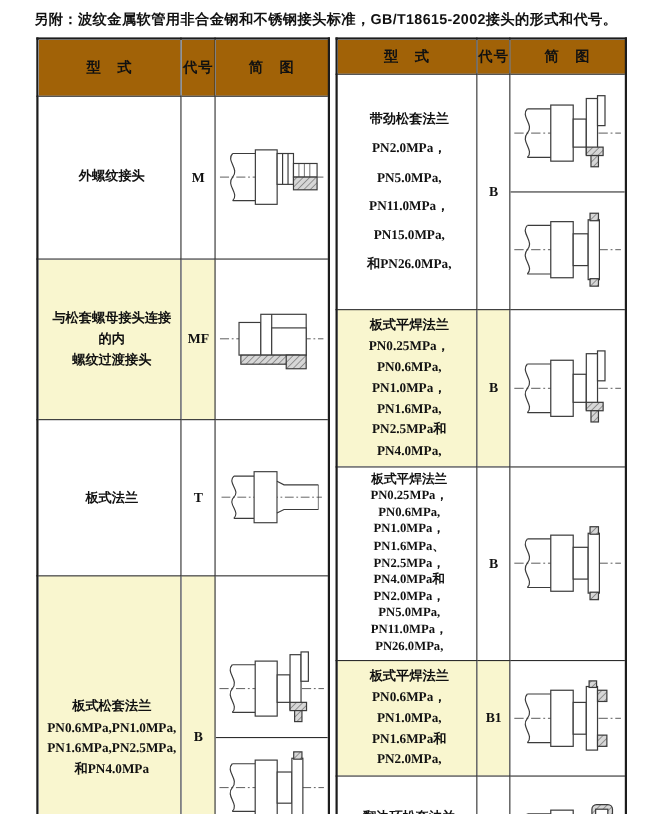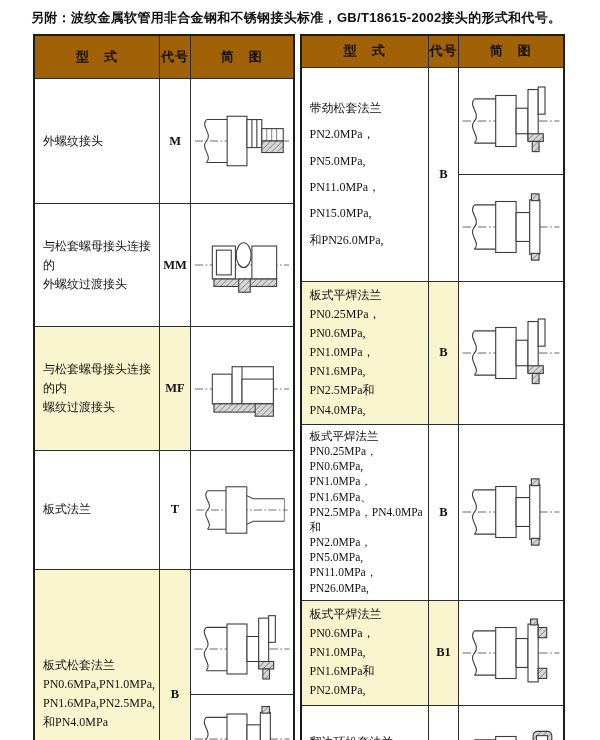--- a/index.html
+++ b/index.html
@@ -17,21 +17,21 @@
   table{border-collapse:collapse;table-layout:fixed;}
   table.t{border:2px solid #1c1c1c;}
   td,th{border:1px solid #2d2d2d;padding:0;vertical-align:middle;overflow:hidden;}
   th{
     background:#a16207;height:30px;
     font-family:"Liberation Sans","DejaVu Sans",sans-serif;
     font-weight:bold;font-size:13px;letter-spacing:1px;
   }
   td.type{
     padding:4px 4px 4px 8px;font-size:12px;line-height:1.6;
-    white-space:pre-line;text-align:left;
+    white-space:pre-line;text-align:center;font-weight:bold;
   }
   td.type.airy{line-height:2.2;}
   td.type.tight{line-height:1.32;font-size:11.5px;}
   td.code{text-align:center;font-size:12.5px;font-weight:600;}
   tr.hl td.type, tr.hl td.code{background:#f9f6cf;}
   td.diag{text-align:center;background:#fff;}
   svg.d{display:block;margin:0 auto;}
   .stack{display:flex;flex-direction:column;width:100%;}
   .stack>div{flex:1;display:flex;align-items:center;justify-content:center;}
   .stack>div+div{border-top:1px solid #2d2d2d;}
@@ -151,30 +151,20 @@
     </tr>
     <tr style="height:91px">
       <td class="type">外螺纹接头</td>
       <td class="code">M</td>
       <td class="diag">
         <svg class="d" width="100" height="66" viewBox="0 0 120 80">
               <use href="#sym-m"></use>
             </svg>
       </td>
     </tr>
-    <tr style="height:90px">
-      <td class="type">与松套螺母接头连接的
-外螺纹过渡接头</td>
-      <td class="code">MM</td>
-      <td class="diag">
-        <svg class="d" width="100" height="66" viewBox="0 0 120 80">
-              <use href="#sym-mm"></use>
-            </svg>
-      </td>
-    </tr>
     <tr class="hl" style="height:90px">
       <td class="type">与松套螺母接头连接的内
 螺纹过渡接头</td>
       <td class="code">MF</td>
       <td class="diag">
         <svg class="d" width="100" height="66" viewBox="0 0 120 80">
               <use href="#sym-mf"></use>
             </svg>
       </td>
     </tr>

